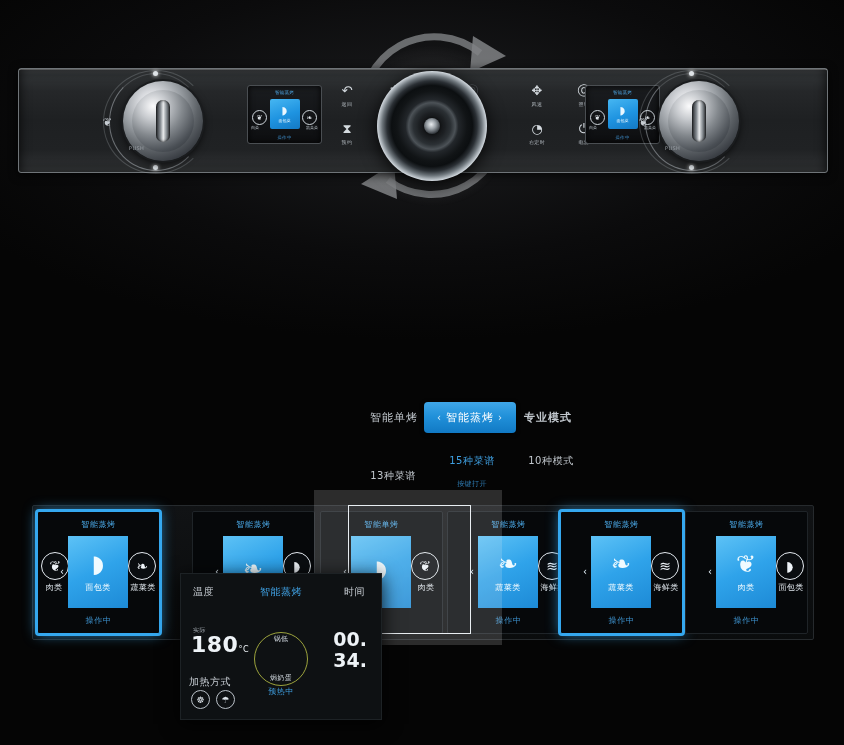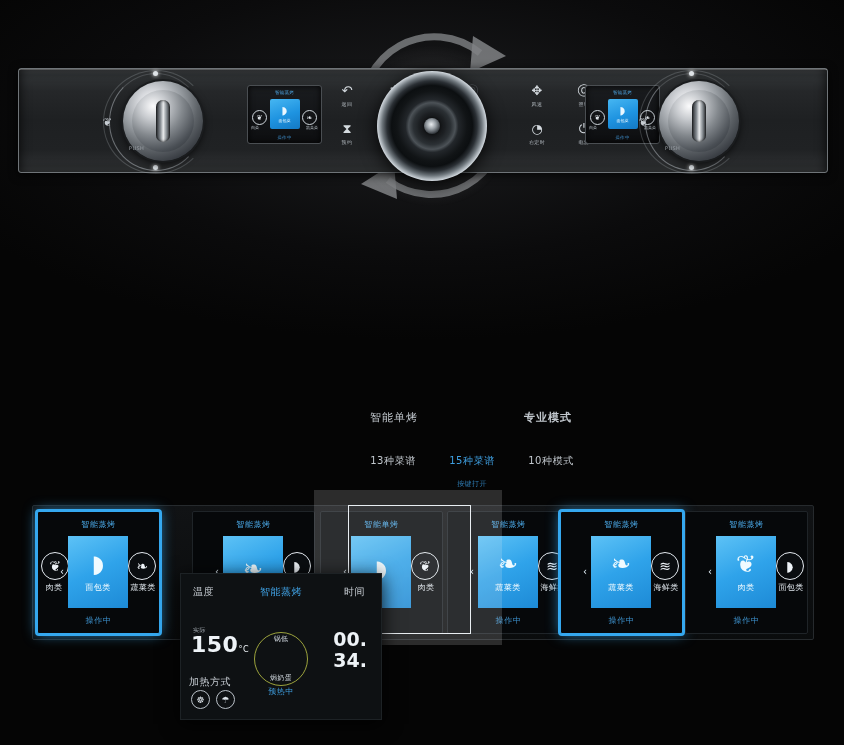--- a/index.html
+++ b/index.html
@@ -134,21 +134,21 @@
   .tab.t1{left:0;width:68px;}
   .tab.t3{left:154px;width:68px;font-weight:bold;}
   .tab.active{
     left:64px;width:92px;border-radius:4px;color:#fff;
     background:linear-gradient(180deg,#3fa6e8 0%,#2090d9 48%,#1179c4 100%);
     box-shadow:0 1px 4px rgba(0,0,0,.6);
   }
   .tab .chev{font-size:10px;color:#dff0fb;margin:0 4px;}
   .subrow{position:absolute;left:356px;top:62px;width:230px;height:34px;}
   .sub{position:absolute;top:0;text-align:center;font-size:10px;color:#c2c8ce;white-space:nowrap;letter-spacing:.6px;}
-  .sub.s1{left:-2px;width:78px;}
+  .sub.s1{left:-2px;width:78px;margin-top:15px;}
   .sub.s2{left:76px;width:80px;color:#3f9fe0;}
   .sub.s3{left:156px;width:78px;}
   .sub .tiny{display:block;font-size:7px;color:#2f7fb8;margin-top:11px;letter-spacing:.4px;}
 
   
   #carousel{position:absolute;left:32px;top:505px;width:780px;height:140px;}
   .cardbg{
     position:absolute;left:0;top:0;width:780px;height:133px;
     background:linear-gradient(180deg,#111315 0%,#0a0c0d 100%);
     border:1px solid #262a2d;border-radius:2px;
@@ -334,20 +334,23 @@
         <div class="knobtext">PUSH</div>
       </div>
     </div>
 
     <div id="bigdial"></div>
   </div>
 
   <div id="modes">
     <div class="tabrow">
       <div class="tab t1">智能单烤</div>
+      <div class="tab active">
+        <span class="chev">‹</span><span>智能蒸烤</span><span class="chev">›</span>
+      </div>
       <div class="tab t3">专业模式</div>
     </div>
     <div class="subrow">
       <div class="sub s1">13种菜谱</div>
       <div class="sub s2">
         <span>15种菜谱</span>
         <span class="tiny">按键打开</span>
       </div>
       <div class="sub s3">10种模式</div>
     </div>
@@ -440,21 +443,21 @@
     <div class="spotframe"></div>
   </div>
 
   <div id="detail">
     <div class="d-lbl tl">温度</div>
     <div class="d-lbl tc">智能蒸烤</div>
     <div class="d-lbl tr">时间</div>
 
     <div class="d-small">实际</div>
     <div class="d-temp">
-      <span>150</span><sup>°C</sup>
+      <span>180</span><sup>°C</sup>
     </div>
 
     <div class="d-circle">
       <span class="c1">锅低</span>
       <span class="c2">焗奶蛋</span>
     </div>
 
     <div class="d-time">
       <div>00.</div>
       <div>34.</div>

